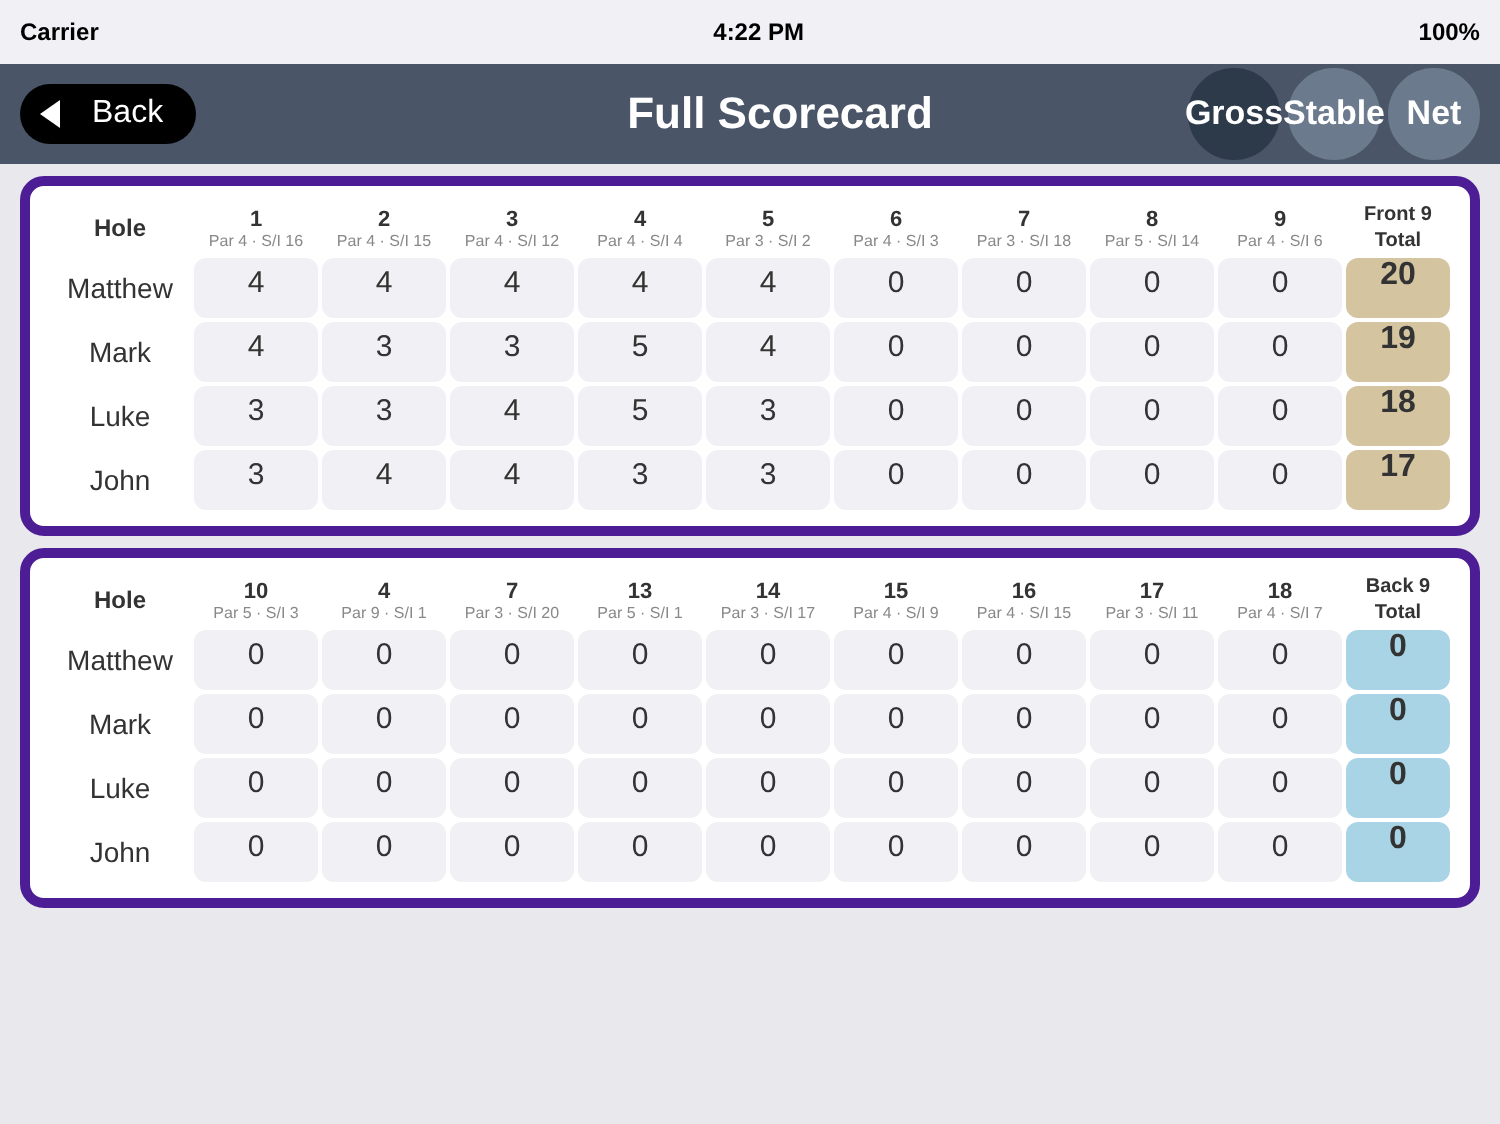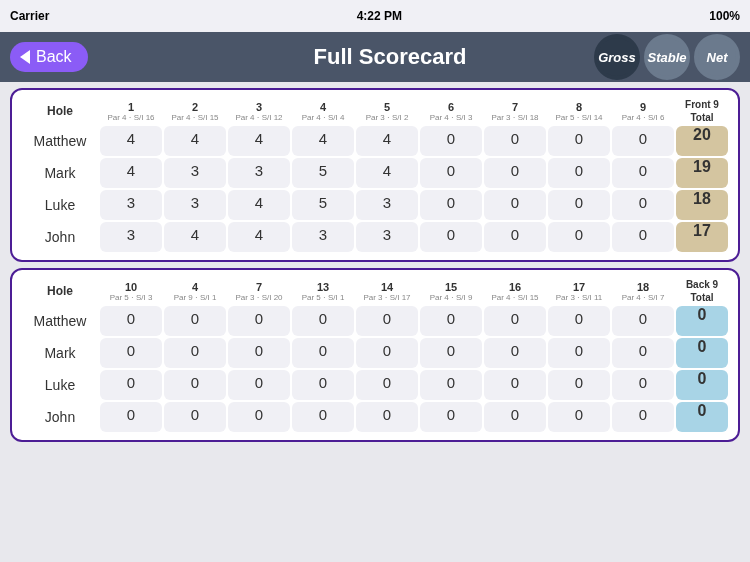--- a/index.html
+++ b/index.html
@@ -31,28 +31,28 @@
       display: flex;
       align-items: center;
       justify-content: center;
       position: relative;
     }
     .back-btn {
       position: absolute;
       left: 10px;
       display: flex;
       align-items: center;
-      background: #8b5cf6;
+      background: #000000;
       border-radius: 20px;
       padding: 6px 16px 6px 10px;
       cursor: pointer;
       color: white;
       font-size: 16px;
       font-weight: 500;
-      gap: 6px;
+      gap: 16px;
     }
     .back-chevron {
       width: 0;
       height: 0;
       border-top: 7px solid transparent;
       border-bottom: 7px solid transparent;
       border-right: 10px solid white;
     }
     .header-title {
       color: white;
@@ -67,25 +67,24 @@
       gap: 4px;
     }
     .score-btn {
       border-radius: 50%;
       width: 46px;
       height: 46px;
       border: 4px solid #f97316;
       display: flex;
       align-items: center;
       justify-content: center;
-      font-size: 13px;
+      font-size: 17px;
       font-weight: 600;
       cursor: pointer;
       color: white;
-      font-style: italic;
     }
     .score-btn.active {
       background: #2d3a4a;
       border-color: #2d3a4a;
     }
     .score-btn.inactive {
       background: #6b7a8d;
       border-color: #6b7a8d;
     }
 
@@ -94,21 +93,21 @@
       padding: 6px 10px;
       display: flex;
       flex-direction: column;
       gap: 6px;
     }
 
     
     .scorecard-section {
       background: white;
       border-radius: 12px;
-      border: 2px solid #4c1d95;
+      border: 5px solid #4c1d95;
       overflow: hidden;
       padding: 6px 8px;
     }
 
     .score-table {
       width: 100%;
       border-collapse: separate;
       border-spacing: 2px;
     }
 

